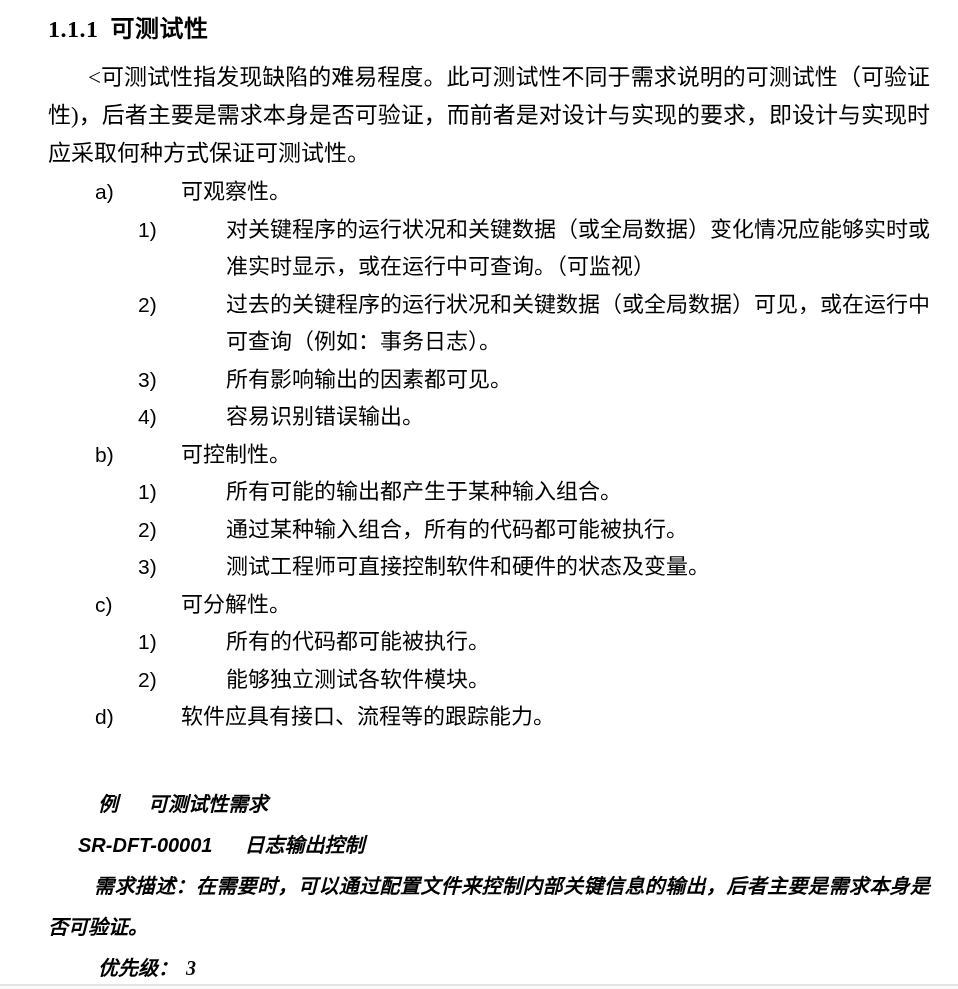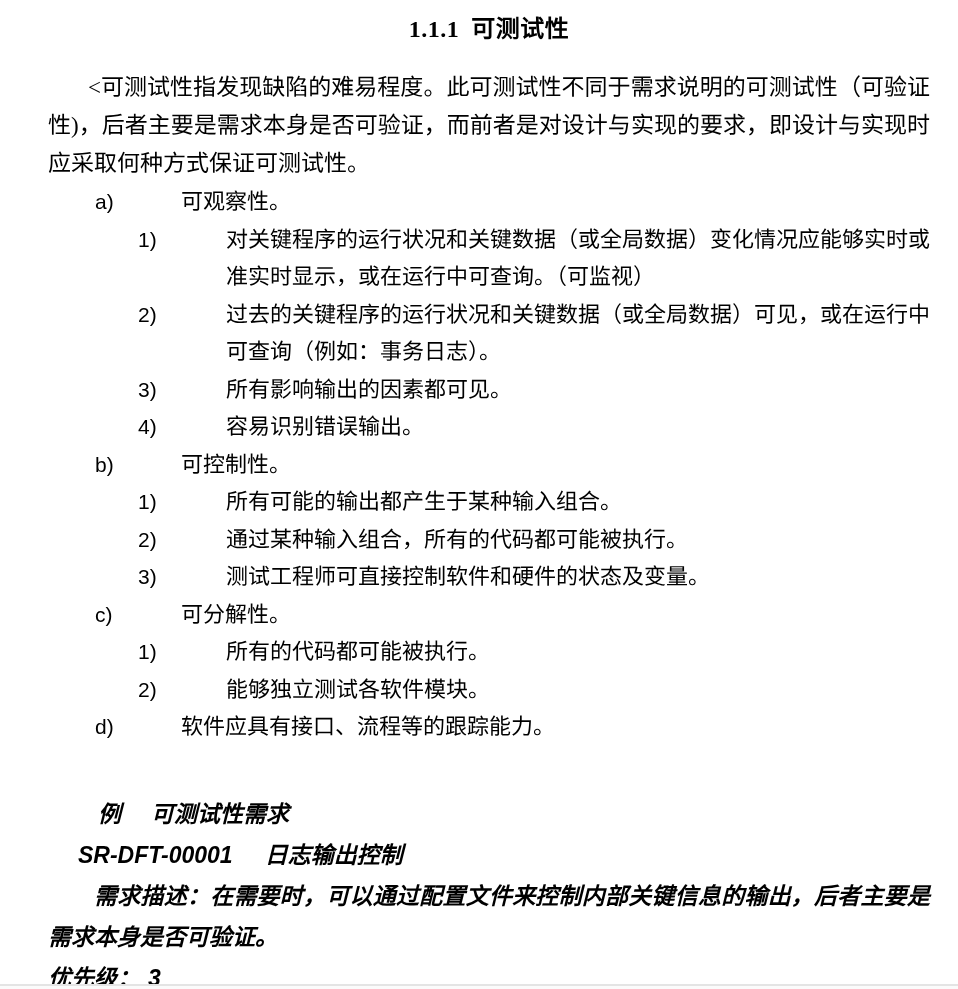--- a/index.html
+++ b/index.html
@@ -10,24 +10,23 @@
     color:#000000;
     font-family:"Liberation Serif","DejaVu Serif",serif;
   }
   .page {
     position:absolute; inset:0;
     padding:16px 28px 0 48px;
   }
   
   .heading {
     font-size:24px; font-weight:bold;
-    line-height:26px; margin-bottom:27px;
+    line-height:26px; margin-bottom:17px;
     letter-spacing:0.5px;
     white-space:nowrap;
-    text-align:center;
   }
   .heading .num { font-family:"Liberation Serif","DejaVu Serif",serif; margin-right:12px; }
   
   .intro {
     font-size:23px; line-height:38px;
     text-align:justify; text-indent:40px;
     font-family:"Liberation Serif","DejaVu Serif",serif;
   }
   
   .outline { width:882px; }
@@ -38,32 +37,32 @@
     font-size:21px;
   }
   .li .txt { flex:1 1 auto; text-align:justify;margin-left:44px; }
   .l1 { margin-left:47px; } .l1 .marker { width:42px; }
   .l2 { margin-left:90px; } .l2 .marker { width:44px; }
   
   .example {
     margin-top:48px;
     font-family:"Liberation Sans","DejaVu Sans",sans-serif;
     font-weight:bold; font-style:italic;
-    font-size:23px;
+    font-size:20px;
   }
   .ex-line { line-height:41px; white-space:nowrap; }
   .ex-caption { margin-left:50px; }
   .ex-caption .ex-title { margin-left:30px; }
   .ex-req { margin-left:30px; }
   .ex-req .req-name { margin-left:32px; }
   .ex-desc {
     line-height:41px; text-indent:46px;
     text-align:justify; max-width:882px;
   }
-  .ex-priority { line-height:41px; }
+  .ex-priority { margin-left:50px; line-height:41px;font-family:Liberation Serif, serif; }
   .ex-priority .pv { margin-left:8px; }
   
   .bottom-rule {
     position:absolute; left:0; right:0; top:984px; height:2px;
     background:#e4e4e4;
   }
   .below-rule {
     position:absolute; left:0; right:0; top:986px; bottom:0;
     background:#fbfbfb;
   }

